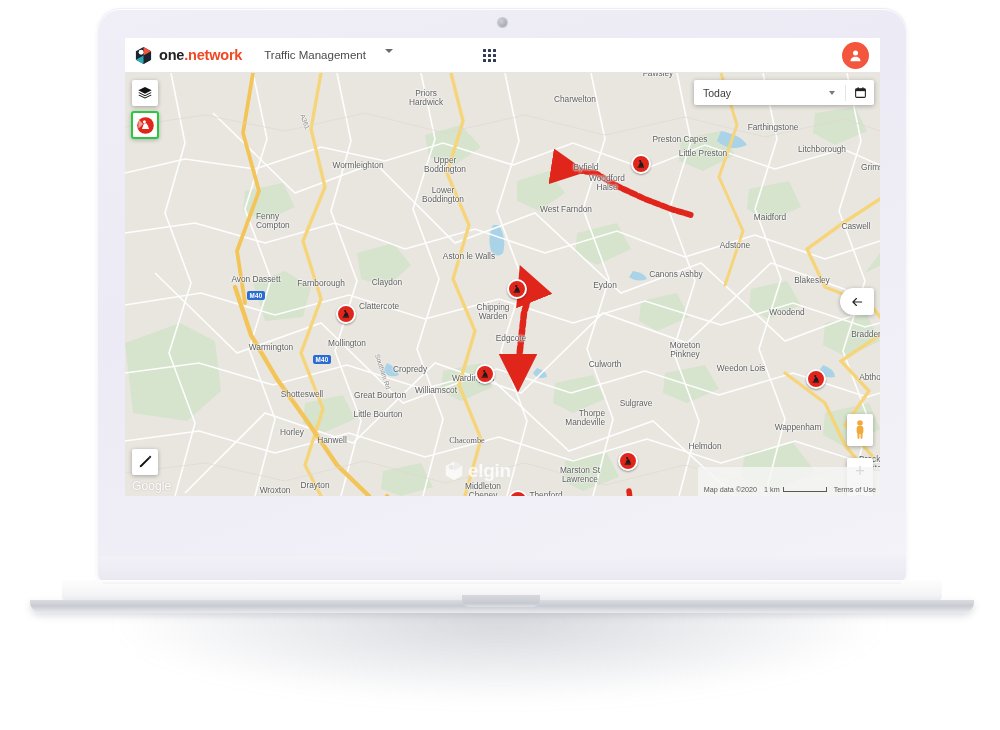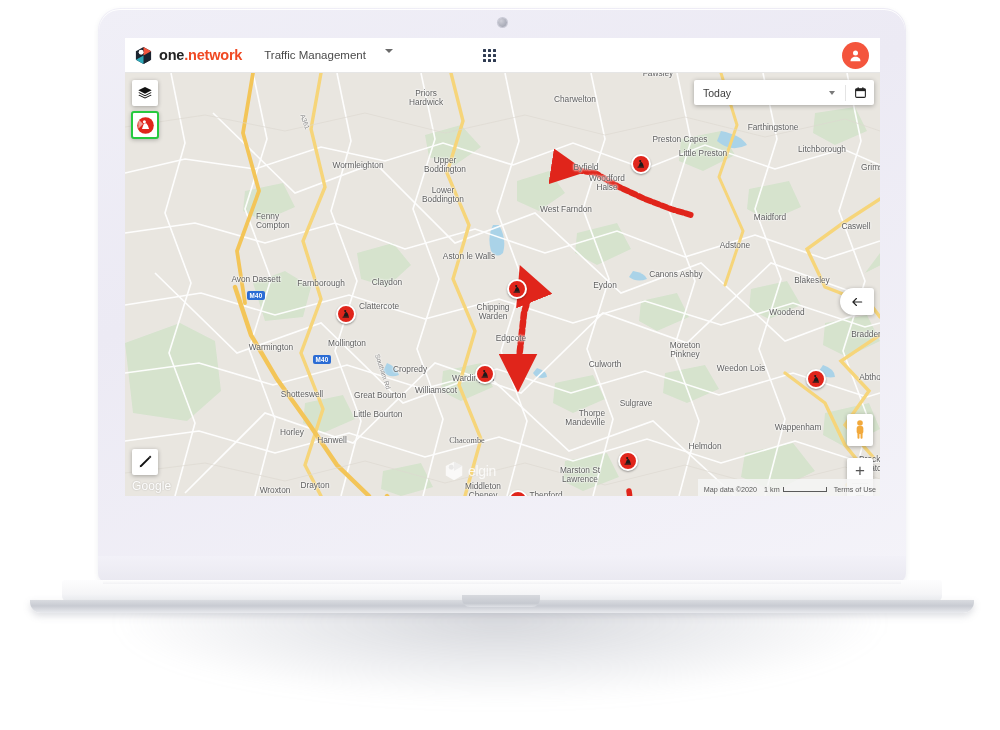--- a/index.html
+++ b/index.html
@@ -170,24 +170,24 @@
   .zdiv{height:1px;background:#e6e6e6;margin:0 5px;}
 
   .google-wm{
     position:absolute;left:7px;bottom:3px;font-size:12px;color:#fff;font-weight:500;
     letter-spacing:.1px;text-shadow:0 0 2px rgba(0,0,0,.25);opacity:.92;
   }
   .elgin-wm{
     position:absolute;left:318px;bottom:14px;display:flex;align-items:center;gap:3px;
     opacity:.80;pointer-events:none;
   }
-  .elgin-wm span{color:#fff;font-size:14px;letter-spacing:-.3px;}
+  .elgin-wm span{color:#fff;font-size:19px;letter-spacing:-.3px;font-weight:bold;}
   .attrib{
     position:absolute;right:0;bottom:0;height:13px;background:rgba(245,245,245,.82);
-    display:flex;align-items:center;gap:7px;padding:4px 4px 0 6px;font-size:7.2px;color:#5a5a5a;
+    display:flex;align-items:center;gap:7px;padding:16px 4px 0 6px;font-size:7.2px;color:#5a5a5a;
   }
   .scalebar{display:flex;align-items:center;gap:3px;}
   .scaleline{width:42px;height:4px;border:1px solid #5a5a5a;border-top:none;}
   .attrib a{color:#5a5a5a;text-decoration:none;}
 </style>
 </head>
 <body>
 
 <div class="stage">
 

